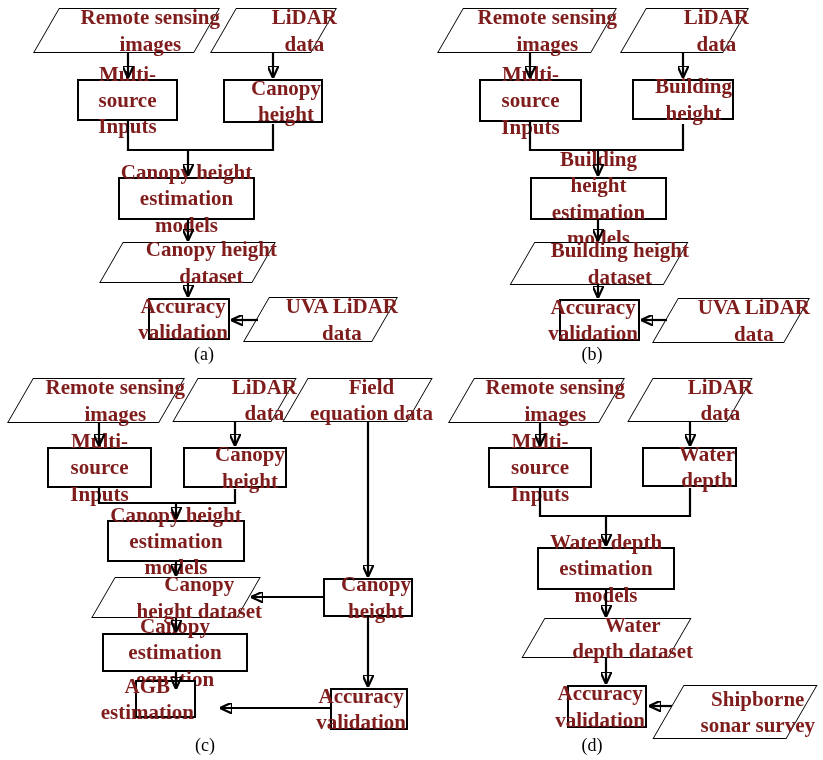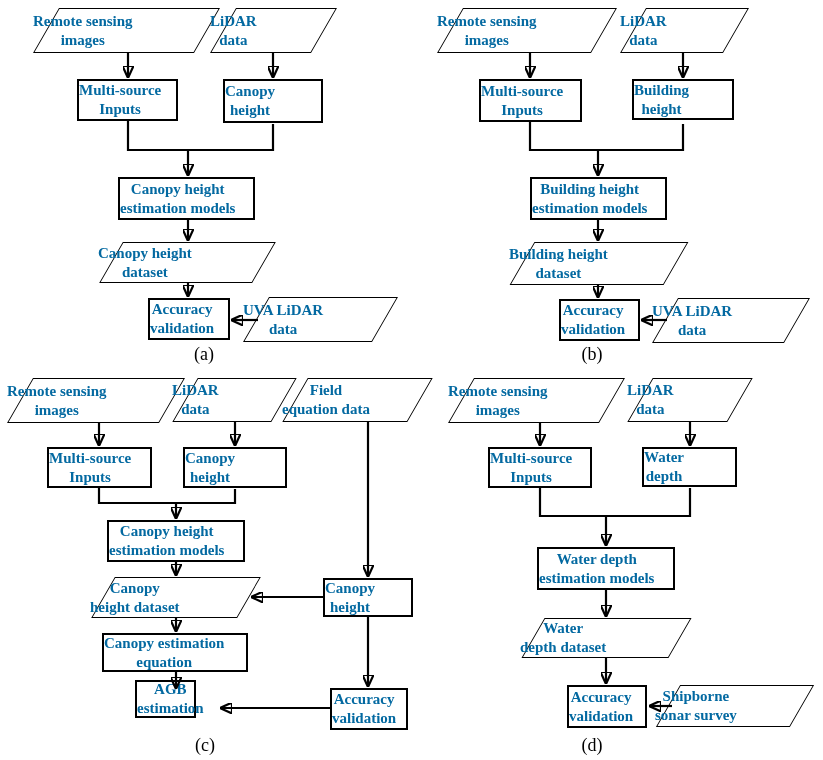--- a/index.html
+++ b/index.html
@@ -2,22 +2,22 @@
 <html><head>
 <meta charset="utf-8">
 <style>
   html,body{margin:0;padding:0;background:#ffffff;}
   .stage{
     position:relative;width:823px;height:760px;background:#ffffff;overflow:hidden;
     font-family:"Liberation Serif", serif;
   }
   .panel-group{display:contents;}
   .rect,.para{
-    position:absolute;display:flex;align-items:center;justify-content:flex-start;
-    text-align:center;font-weight:bold;font-size:15px;line-height:1.24;color:#0369a1;
+    position:absolute;display:flex;align-items:center;justify-content:flex-end;
+    text-align:center;font-weight:bold;font-size:21px;line-height:1.24;color:#7f1d1d;
     box-sizing:border-box;
   }
   .rect{border:2.5px solid #000;background:#fff;}
   .para{background:transparent;}
   .para .pshape{
     position:absolute;top:0;bottom:0;left:13px;right:13px;
     border:1.7px solid #000;background:#fff;transform:skewX(-30deg);
   }
   .lbl{position:relative;white-space:pre-line;}
   .caption{
@@ -193,21 +193,21 @@
     </div>
     <div class="para" style="left:520px;top:618px;width:173px;height:40px">
       <i class="pshape"></i>
       <span class="lbl">Water
 depth dataset</span>
     </div>
     <div class="rect" style="left:567px;top:685px;width:80px;height:43px">
       <span class="lbl">Accuracy
 validation</span>
     </div>
-    <div class="para" style="left:655px;top:685px;width:160px;height:42px">
+    <div class="para" style="left:655px;top:685px;width:160px;height:54px">
       <i class="pshape"></i>
       <span class="lbl">Shipborne
 sonar survey</span>
     </div>
     <div class="caption" style="left:592px;top:735px">(d)</div>
   </div>
 
   
   <svg class="wires" width="823" height="760" viewBox="0 0 823 760">
     <defs>

